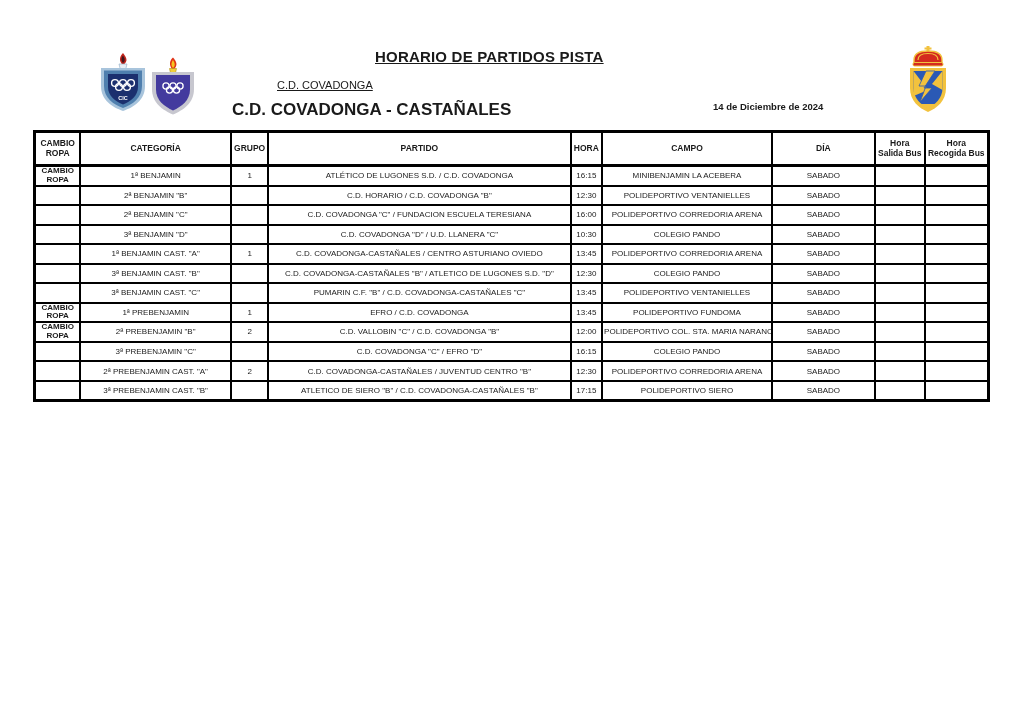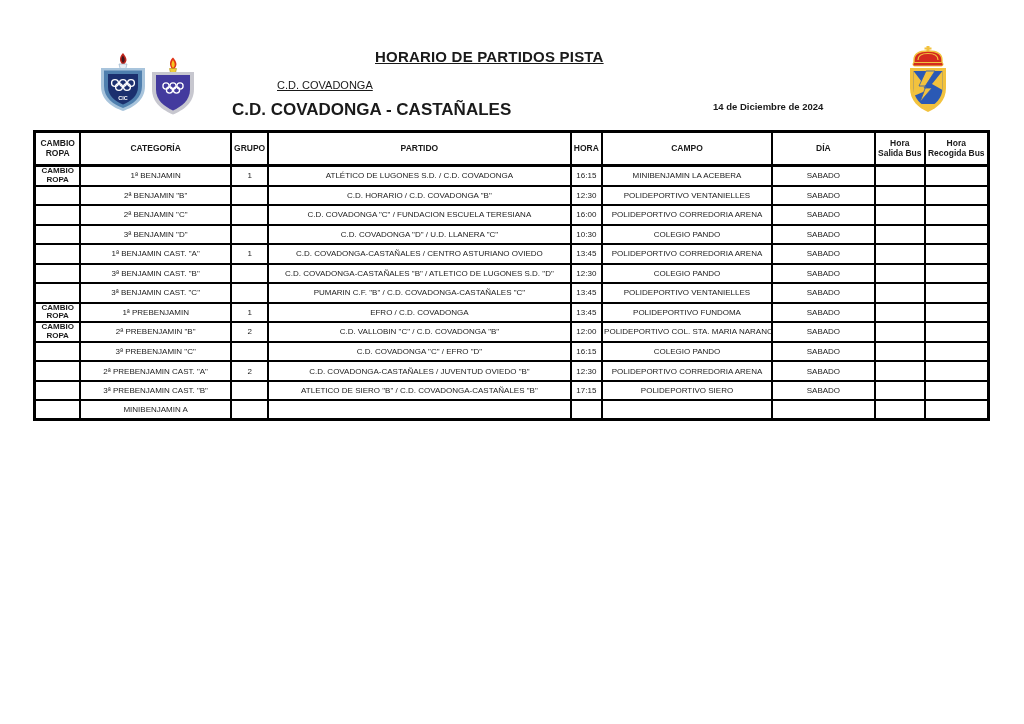--- a/index.html
+++ b/index.html
@@ -259,45 +259,34 @@
       <td>16:15</td>
       <td>COLEGIO PANDO</td>
       <td>SABADO</td>
       <td></td>
       <td></td>
     </tr>
         <tr>
       <td class="cambio"></td>
       <td>2ª PREBENJAMIN CAST. "A"</td>
       <td>2</td>
-      <td>C.D. COVADONGA-CASTAÑALES / JUVENTUD OVIEDO "B"</td>
+      <td>C.D. COVADONGA-CASTAÑALES / JUVENTUD CENTRO "B"</td>
       <td>12:30</td>
       <td>POLIDEPORTIVO CORREDORIA ARENA</td>
       <td>SABADO</td>
       <td></td>
       <td></td>
     </tr>
         <tr>
       <td class="cambio"></td>
       <td>3ª PREBENJAMIN CAST. "B"</td>
       <td></td>
       <td>ATLETICO DE SIERO "B" / C.D. COVADONGA-CASTAÑALES "B"</td>
       <td>17:15</td>
       <td>POLIDEPORTIVO SIERO</td>
       <td>SABADO</td>
       <td></td>
       <td></td>
     </tr>
-        <tr>
-      <td class="cambio"></td>
-      <td>MINIBENJAMIN A</td>
-      <td></td>
-      <td></td>
-      <td></td>
-      <td></td>
-      <td></td>
-      <td></td>
-      <td></td>
-    </tr>
       </tbody>
   </table>
 
 </div>
 
 </body></html>

